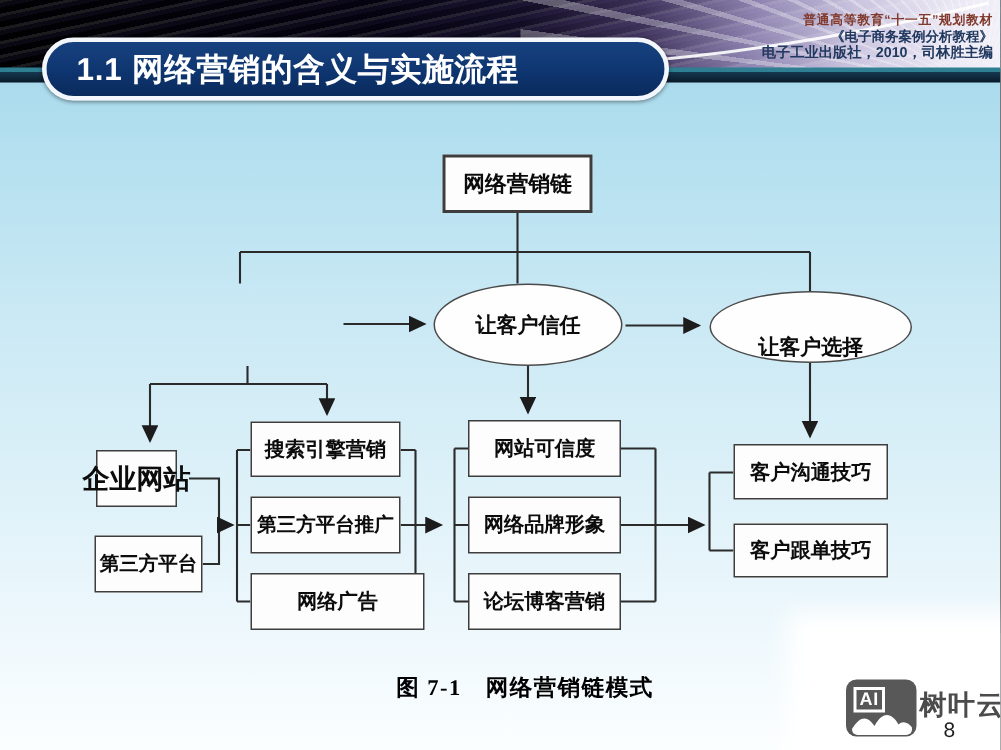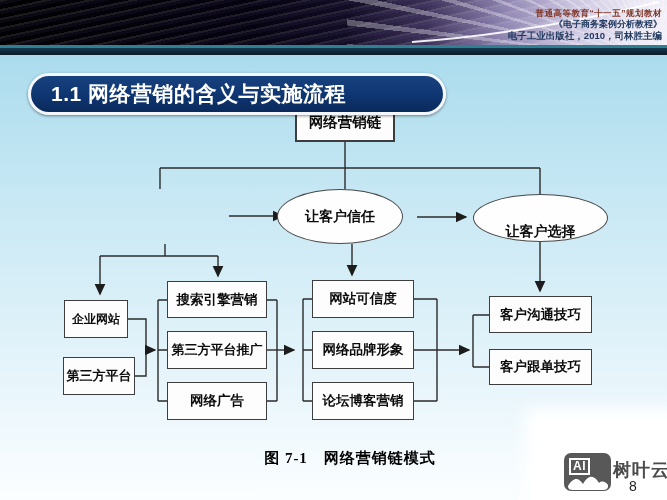--- a/index.html
+++ b/index.html
@@ -24,21 +24,21 @@
     opacity:.8;
   }
   .arc-svg{position:absolute;right:0;top:0;pointer-events:none;}
   .stripe-teal{position:absolute;left:0;top:45px;width:667px;height:3px;background:#2f7f92;}
   .stripe-dark{position:absolute;left:0;top:48px;width:667px;height:7px;background:linear-gradient(180deg,#15384f,#091a29);}
   .title-capsule{
     position:absolute;left:28px;top:25px;width:418px;height:42px;
     background:linear-gradient(180deg,#17427f 0%,#0e3570 55%,#0a2a5c 100%);
     border:3px solid #f3f7fc;border-radius:26px;
     display:flex;align-items:center;box-sizing:border-box;
-    box-shadow:0 1px 3px rgba(0,0,0,.45);z-index:5;margin-top:48px;
+    box-shadow:0 1px 3px rgba(0,0,0,.45);z-index:5;
   }
   .title-capsule span{color:#fff;font-weight:bold;font-size:21px;letter-spacing:.5px;padding-left:20px;white-space:nowrap;}
   .bookrefs{position:absolute;right:5px;top:8px;text-align:right;z-index:4;line-height:1.25;}
   .bookrefs .series{font-size:8.5px;color:#81392b;font-weight:bold;letter-spacing:.5px;}
   .bookrefs .book{font-size:9px;color:#21395f;font-weight:bold;}
   .bookrefs .pub{font-size:9.5px;color:#21395f;font-weight:bold;margin-left:24px;}
   
   .diagram-font{font-family:"Liberation Serif","DejaVu Serif",serif;}
   .node{
     position:absolute;background:#fdfdfd;border:1.5px solid #3d3d3d;
@@ -136,41 +136,41 @@
       <line x1="414" y1="350" x2="469" y2="350" marker-end="url(#ah)"></line>
 
       <path d="M473,315 L473,367 M473,315 L489,315 M473,367 L489,367"></path>
     </g>
   </svg>
 
   <div class="node root diagram-font" style="left:295px;top:103px;width:100px;height:39px;">
     <span>网络营销链</span>
   </div>
 
-  <div class="ellipse diagram-font" style="left:277px;top:189px;width:126px;height:55px;text-align:right;">
+  <div class="ellipse diagram-font" style="left:289px;top:189px;width:126px;height:55px;text-align:right;">
     <span>让客户信任</span>
   </div>
   <div class="ellipse diagram-font" style="left:473px;top:194px;width:135px;height:48px;align-items:flex-end;">
     <span>让客户选择</span>
   </div>
 
-  <div class="node diagram-font" style="left:64px;top:300px;width:64px;height:38px;font-size:12px;">
+  <div class="node diagram-font" style="left:64px;top:300px;width:54px;height:38px;font-size:18px;">
     <span>企业网站</span>
   </div>
   <div class="node diagram-font" style="left:63px;top:357px;width:72px;height:38px;font-size:13px;">
     <span>第三方平台</span>
   </div>
 
   <div class="node diagram-font" style="left:167px;top:281px;width:100px;height:37px;">
     <span>搜索引擎营销</span>
   </div>
   <div class="node diagram-font" style="left:167px;top:331px;width:100px;height:38px;font-size:13px;">
     <span>第三方平台推广</span>
   </div>
-  <div class="node diagram-font" style="left:167px;top:382px;width:100px;height:38px;">
+  <div class="node diagram-font" style="left:167px;top:382px;width:116px;height:38px;">
     <span>网络广告</span>
   </div>
 
   <div class="node diagram-font" style="left:312px;top:280px;width:102px;height:38px;">
     <span>网站可信度</span>
   </div>
   <div class="node diagram-font" style="left:312px;top:331px;width:102px;height:38px;">
     <span>网络品牌形象</span>
   </div>
   <div class="node diagram-font" style="left:312px;top:382px;width:102px;height:38px;">

